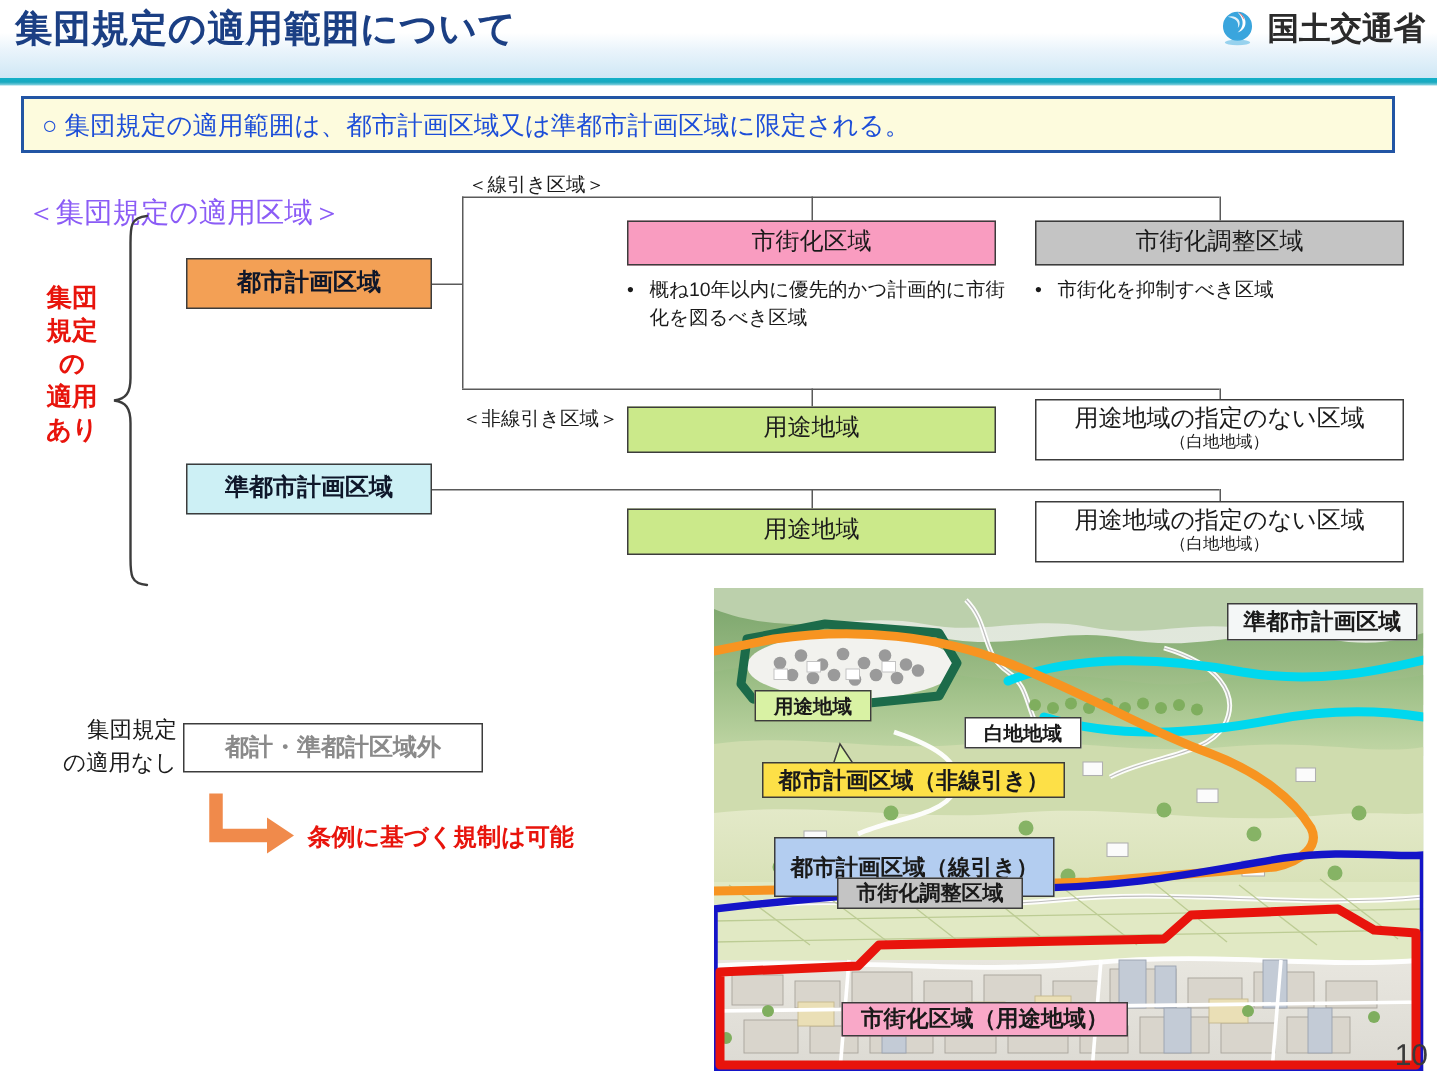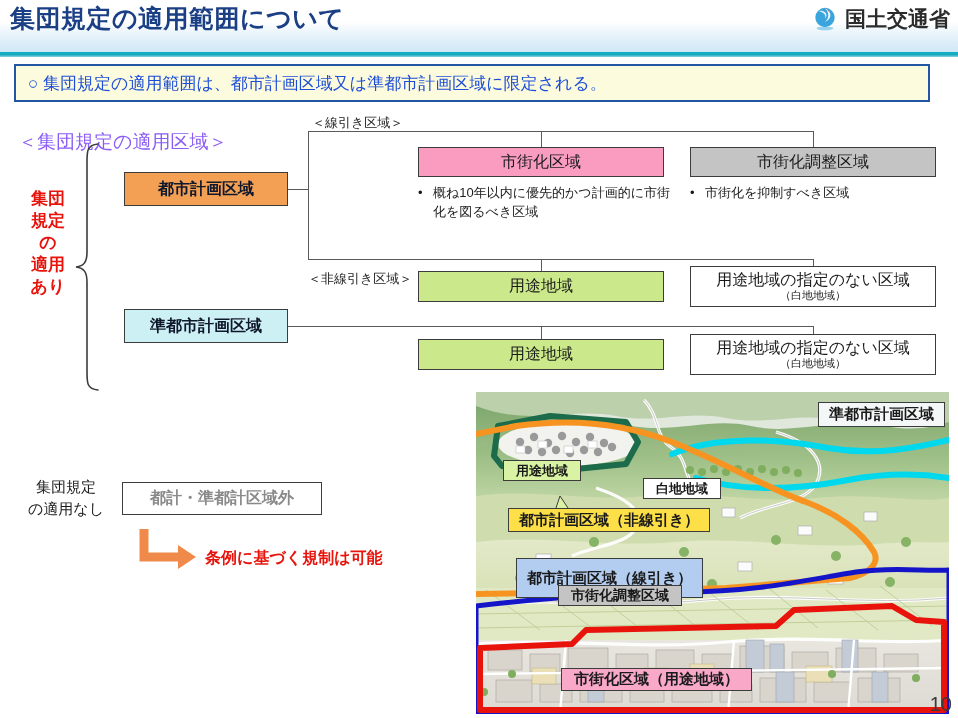--- a/index.html
+++ b/index.html
@@ -116,21 +116,21 @@
   #bullets-chousei{left:690px;top:184px;width:250px;}
 
   
   .ln{position:absolute;background:#5a5a5a;}
   .lnh{height:1px;}
   .lnv{width:1px;}
 
   
   #apply-no-text{
     position:absolute;left:14px;top:476px;width:104px;
-    font-size:15px;color:#1a1a1a;line-height:1.45;text-align:center;
+    font-size:15px;color:#1a1a1a;line-height:1.45;text-align:right;
   }
   #apply-no-text span{display:block;}
   #box-gaibu{
     position:absolute;left:122px;top:482px;width:200px;height:33px;
     background:#ffffff;border:1px solid #3c3c3c;box-sizing:border-box;
     display:flex;align-items:center;justify-content:center;
   }
   #box-gaibu .t1{font-size:16px;font-weight:bold;color:#8a8a8a;}
   #jourei-arrow{position:absolute;left:136px;top:527px;width:64px;height:48px;}
   #jourei-text{

